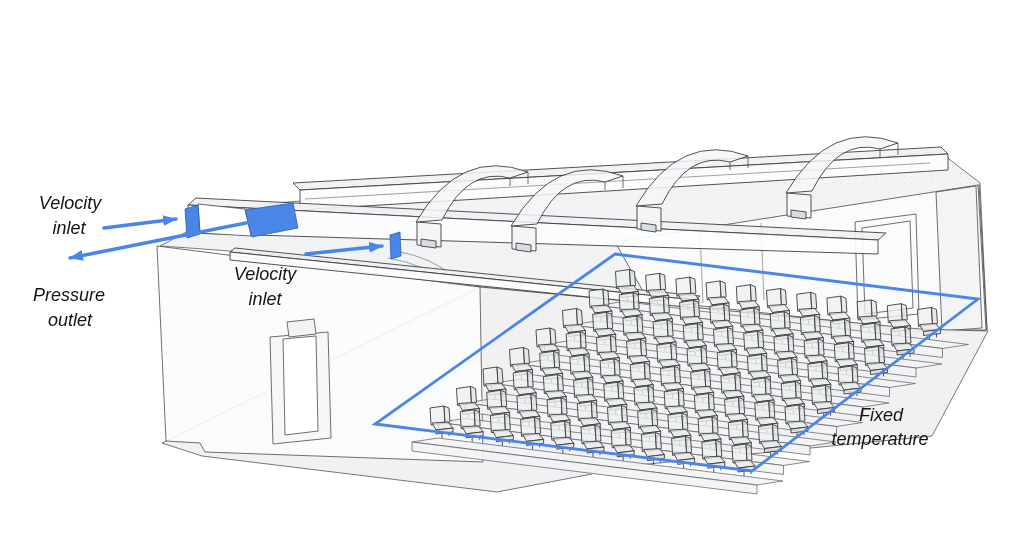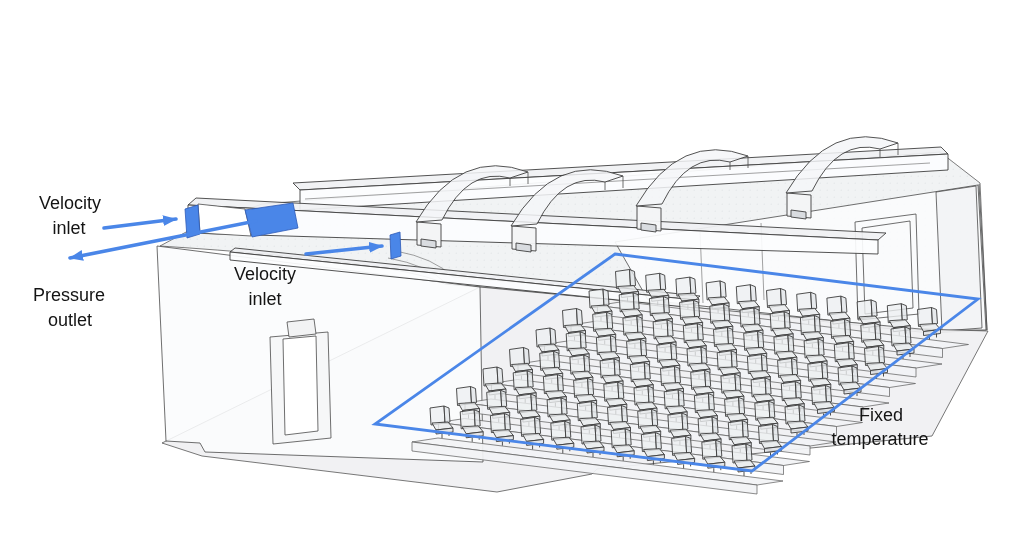--- a/index.html
+++ b/index.html
@@ -1,17 +1,17 @@
 <!DOCTYPE html>
 <html><head>
 <meta charset="utf-8">
 <style>
   html,body{margin:0;padding:0;background:#ffffff;}
   .stage{position:relative;width:1024px;height:544px;background:#ffffff;overflow:hidden;
-         font-family:"Liberation Sans", sans-serif;}
+         font-family:"Liberation Sans", sans-serif;font-style:italic;}
   svg{display:block;}
   .edge{stroke:#4a4a4a;stroke-width:0.8;fill:none;}
   .face{stroke:#4a4a4a;stroke-width:0.8;}
   .roof{fill:#e9ebee;fill-opacity:0.62;stroke:#5a5a5a;stroke-width:0.8;}
   .wallface{fill:#fbfcfd;fill-opacity:0.88;stroke:#4a4a4a;stroke-width:0.8;}
   .ductface{fill:#fcfdfe;fill-opacity:0.92;stroke:#3f3f3f;stroke-width:0.9;}
   .ducttop{fill:#f0f1f3;fill-opacity:0.92;stroke:#3f3f3f;stroke-width:0.9;}
   .archfill{fill:#f5f6f8;fill-opacity:0.85;stroke:#3f3f3f;stroke-width:0.9;}
   .dropbox{fill:#f3f4f6;fill-opacity:0.95;stroke:#3f3f3f;stroke-width:0.9;}
   .dropopen{fill:#d9dce0;stroke:#3f3f3f;stroke-width:0.9;}

